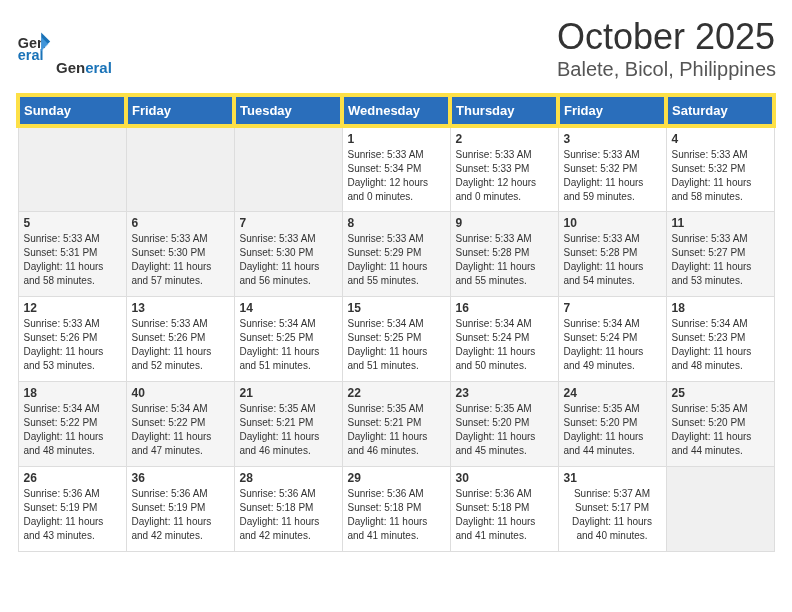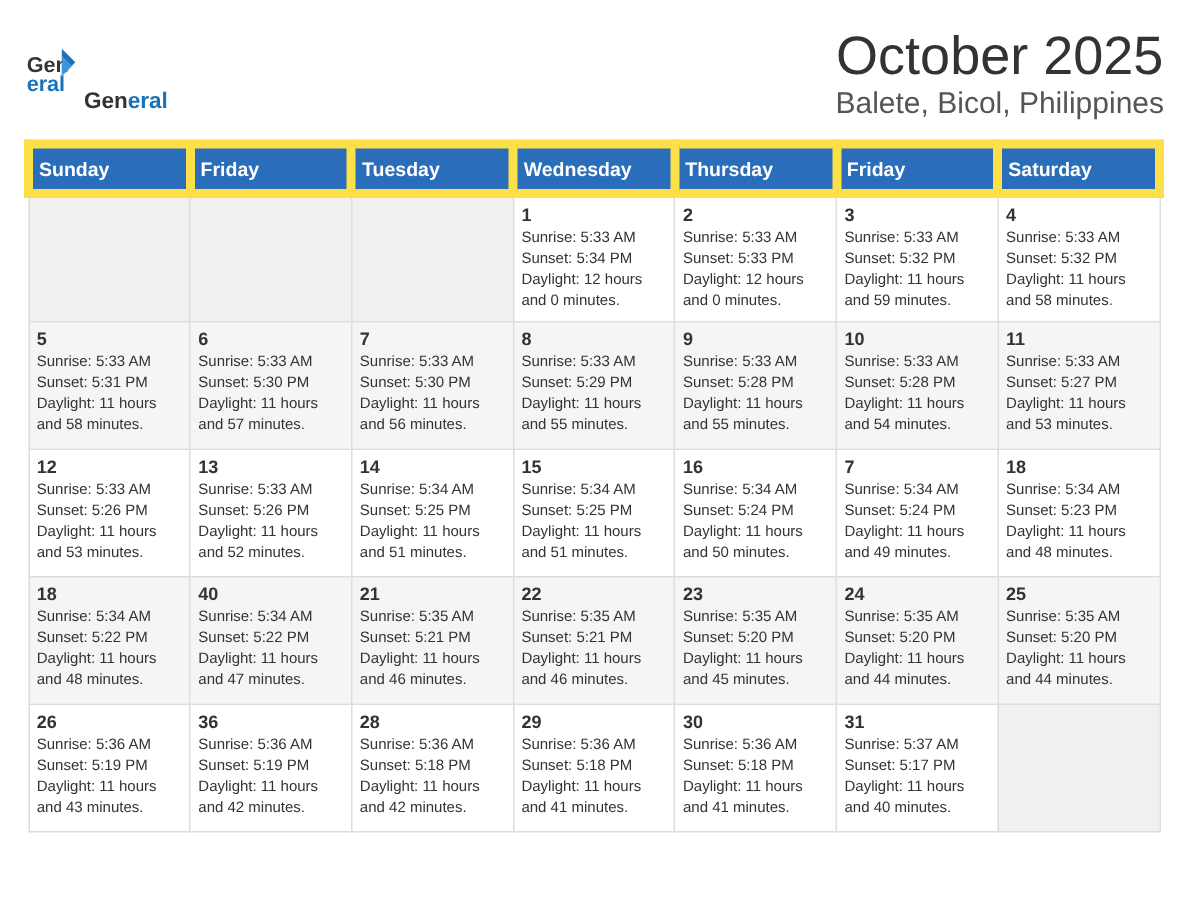--- a/index.html
+++ b/index.html
@@ -29,21 +29,21 @@
     }
     .logo-text span {
       color: #1a73b8;
     }
     .logo-icon {
       width: 36px;
       height: 36px;
       margin-right: 4px;
     }
     .title-block {
-      text-align: center;
+      text-align: left;
     }
     .month-title {
       font-size: 36px;
       font-weight: normal;
       color: #333;
     }
     .location {
       font-size: 20px;
       color: #555;
     }
@@ -54,21 +54,21 @@
     }
     thead tr {
       background-color: #2a6ebb;
       color: #fff;
     }
     thead th {
       padding: 6px 4px;
       font-size: 13px;
       font-weight: bold;
       text-align: left;
-      border: 6px solid #fde047;
+      border: 4px solid #fde047;
       margin-left: 30px;
     }
     tbody tr {
       border-bottom: 1px solid #ccc;
     }
     tbody td {
       vertical-align: top;
       padding: 4px 5px;
       border: 1px solid #ddd;
       font-size: 10.5px;
@@ -347,21 +347,21 @@
         </td>
         <td>
           <span class="day-num">30</span>
           <div class="cell-info" style="white-space: pre-line;">Sunrise: 5:36 AM
 Sunset: 5:18 PM
 Daylight: 11 hours
 and 41 minutes.</div>
         </td>
         <td>
           <span class="day-num">31</span>
-          <div class="cell-info" style="white-space: pre-line;">Sunrise: 5:37 AM
+          <div class="cell-info" style="white-space: pre-line; text-align: center;">Sunrise: 5:37 AM
 Sunset: 5:17 PM
 Daylight: 11 hours
 and 40 minutes.</div>
         </td>
         <td class="empty-cell"></td>
       </tr>
     </tbody>
 </table>
 
 </body></html>

